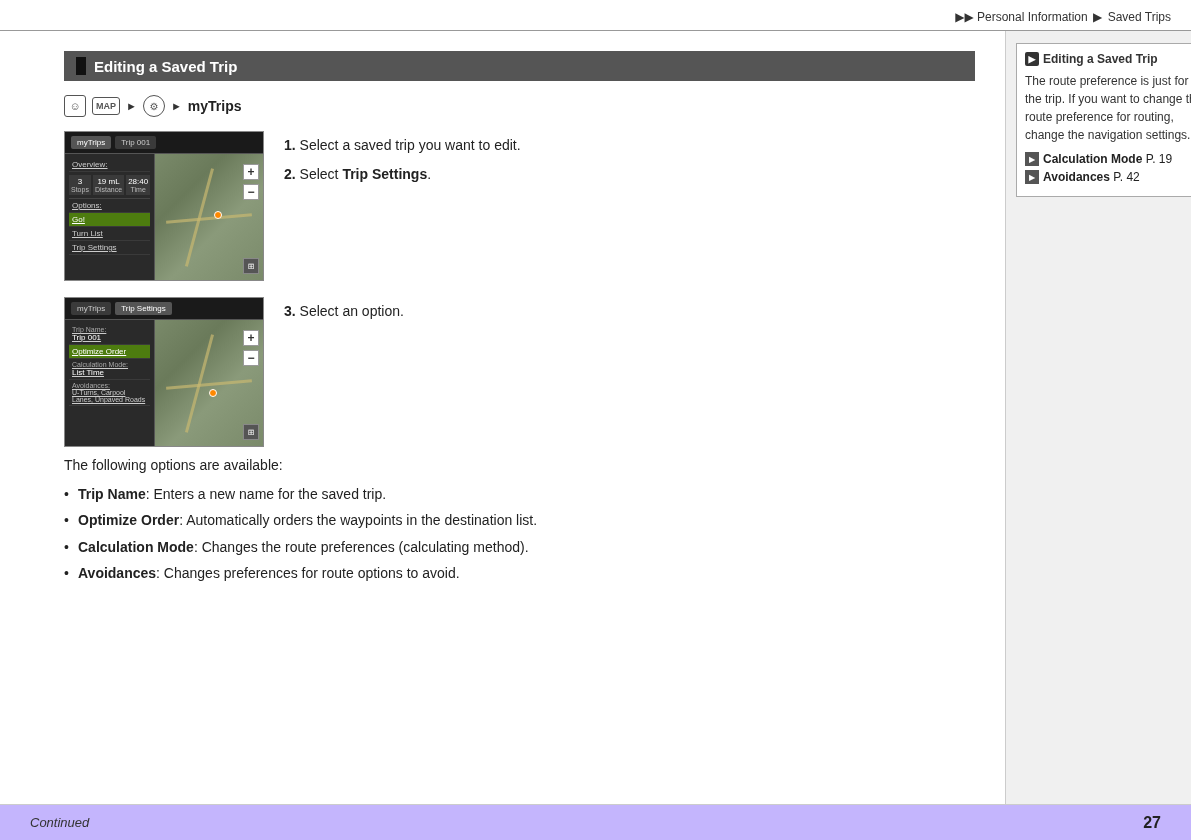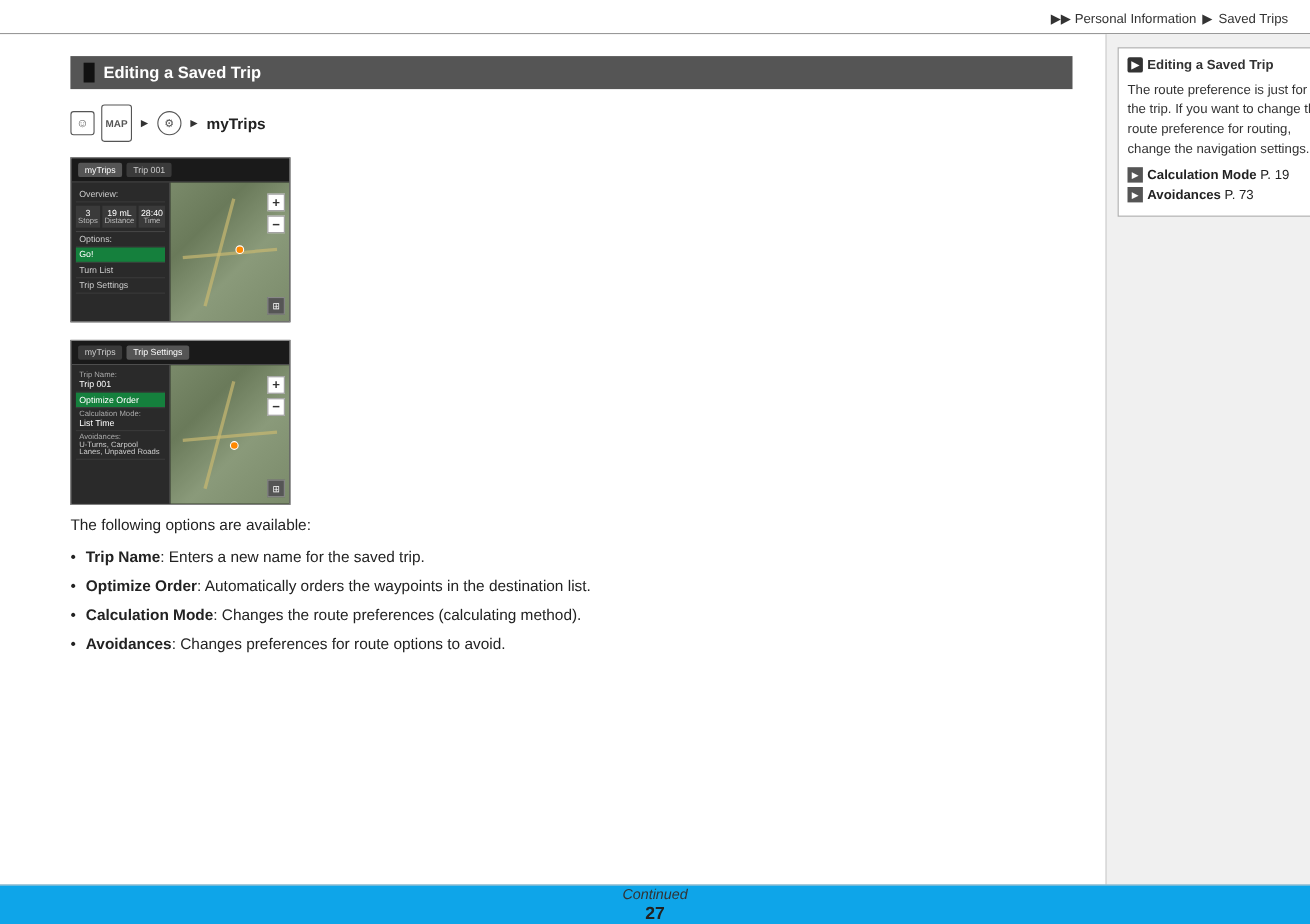--- a/index.html
+++ b/index.html
@@ -85,21 +85,21 @@
       border-radius: 3px;
       display: flex;
       align-items: center;
       justify-content: center;
       font-size: 10px;
       color: #555;
     }
 
     .nav-icon-map {
       width: 28px;
-      height: 34px;
+      height: 18px;
       border: 1.5px solid #555;
       border-radius: 3px;
       display: flex;
       align-items: center;
       justify-content: center;
       font-size: 9px;
       color: #555;
       font-weight: bold;
     }
 
@@ -177,24 +177,25 @@
       background: #4a5a3a;
       position: relative;
       overflow: hidden;
     }
 
     .menu-item-row {
       padding: 2px 3px;
       font-size: 8px;
       color: #ccc;
       border-bottom: 1px solid #3a3a3a;
+      text-decoration: underline;
     }
 
     .menu-item-row.highlighted {
-      background: #15803d;
+      background: #4d7c0f;
       color: #fff;
     }
 
     .stats-row {
       display: flex;
       gap: 2px;
       padding: 3px 0;
       border-bottom: 1px solid #444;
     }
 
@@ -395,22 +396,21 @@
       position: absolute;
       bottom: 0;
       left: 0;
       right: 0;
       height: 36px;
       display: flex;
       align-items: center;
       justify-content: space-between;
       padding: 0 30px;
       border-top: 1px solid #ccc;
-      background: #0ea5e9;
-      flex-direction: column;
+      background: #c4b5fd;
     }
 
     .footer-continued {
       font-size: 13px;
       color: #333;
       font-style: italic;
     }
 
     .footer-page {
       font-size: 16px;
@@ -529,20 +529,30 @@
                 <div class="map-road road2"></div>
                 <div class="map-dot" style="left:55%;top:45%;"></div>
               </div>
               <div class="map-plus-btn">+</div>
               <div class="map-minus-btn">−</div>
               <div class="map-compass">⊞</div>
             </div>
           </div>
         </div>
 
+        <div class="instructions-col">
+          <div class="instruction-step">
+            <span class="step-num">1.</span>
+            <span>Select a saved trip you want to edit.</span>
+          </div>
+          <div class="instruction-step">
+            <span class="step-num">2.</span>
+            <span>Select </span><span class="bold-term">Trip Settings</span><span>.</span>
+          </div>
+        </div>
       </div>
 
       <div class="screenshot-with-instruction">
 
         <div class="device-screenshot">
           <div class="top-bar">
             <div class="tab-item">myTrips</div>
             <div class="tab-item active">Trip Settings</div>
           </div>
           <div class="content-panel">
@@ -567,20 +577,26 @@
                 <div class="map-road road2"></div>
                 <div class="map-dot" style="left:50%;top:55%;"></div>
               </div>
               <div class="map-plus-btn">+</div>
               <div class="map-minus-btn">−</div>
               <div class="map-compass">⊞</div>
             </div>
           </div>
         </div>
 
+        <div class="instructions-col">
+          <div class="instruction-step">
+            <span class="step-num">3.</span>
+            <span>Select an option.</span>
+          </div>
+        </div>
       </div>
 
     </div>
 
     <div class="bullet-section">
       <p class="bullet-intro">The following options are available:</p>
       <ul class="bullet-list">
         <li>
           <span class="bold-term">Trip Name</span><span>: Enters a new name for the saved trip.</span>
         </li>
@@ -607,21 +623,21 @@
       <p class="sidebar-note-text">The route preference is just for the trip. If you want to change the route preference for routing, change the navigation settings.</p>
       <div class="sidebar-link-item">
         <div class="sidebar-link-icon">▶</div>
         <span class="sidebar-link-text">
           <span class="link-bold">Calculation Mode</span><span> P. 19</span>
         </span>
       </div>
       <div class="sidebar-link-item">
         <div class="sidebar-link-icon">▶</div>
         <span class="sidebar-link-text">
-          <span class="link-bold">Avoidances</span><span> P. 73</span>
+          <span class="link-bold">Avoidances</span><span> P. 42</span>
         </span>
       </div>
     </div>
 
     <div style="position:absolute; right:0; top:50%; transform:translateY(-50%); writing-mode:vertical-rl; background:#666; color:#fff; padding:30px 8px; font-size:13px; font-weight:bold; letter-spacing:1px;">System Setup</div>
   </div>
 
 </div>
 
 <div class="footer">

